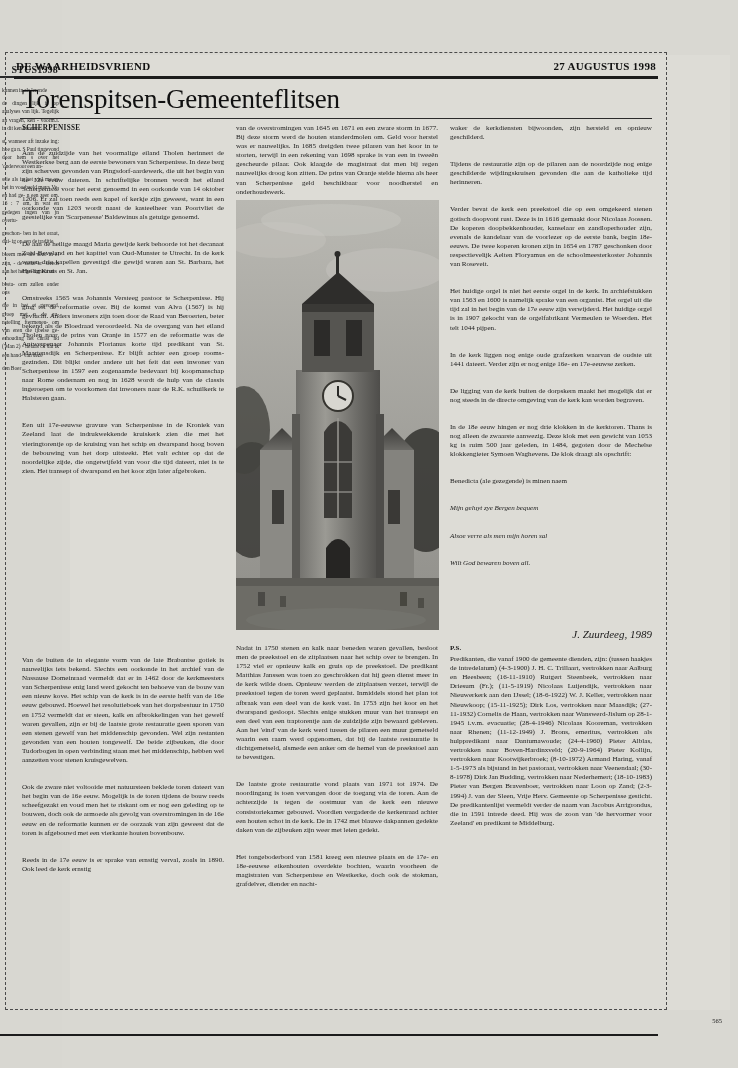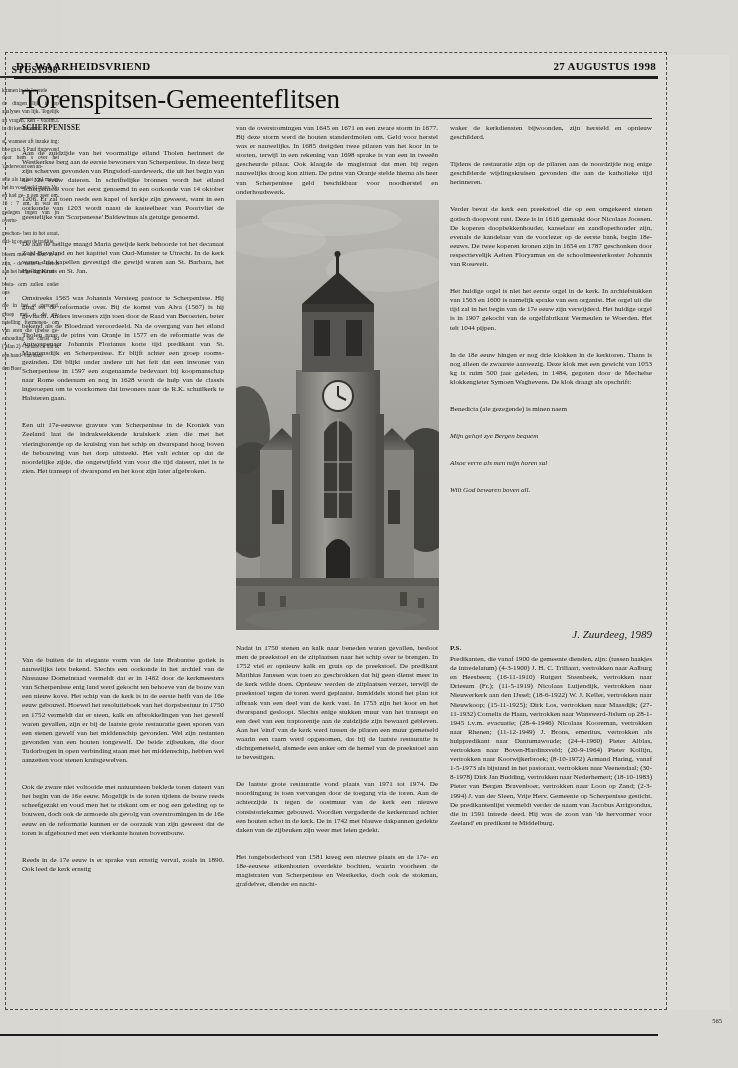--- a/index.html
+++ b/index.html
@@ -319,20 +319,22 @@
     <p>Nadat in 1750 stenen en kalk naar beneden waren gevallen, besloot men de preekstoel en de zitplaatsen naar het schip over te brengen. In 1752 viel er opnieuw kalk en gruis op de preekstoel. De predikant Matthias Janssen was toen zo geschrokken dat hij geen dienst meer in de kerk wilde doen. Opnieuw werden de zitplaatsen verzet, terwijl de preekstoel tegen de toren werd geplaatst. Inmiddels stond het plan tot afbraak van een deel van de kerk vast. In 1753 zijn het koor en het dwarspand gesloopt. Slechts enige stukken muur van het transept en een deel van een traptorentje aan de zuidzijde zijn bewaard gebleven. Aan het 'eind' van de kerk werd tussen de pilaren een muur gemetseld waarin een raam werd opgenomen, dat bij de laatste restauratie is dichtgemetseld, alsmede een anker om de hemel van de preekstoel aan te bevestigen.</p>
     <p>De laatste grote restauratie vond plaats van 1971 tot 1974. De noordingang is toen vervangen door de toegang via de toren. Aan de achterzijde is tegen de oostmuur van de kerk een nieuwe consistoriekamer gebouwd. Voordien vergaderde de kerkenraad achter een houten schot in de kerk. De in 1742 met blauwe dakpannen gedekte daken van de zijbeuken zijn weer met leien gedekt.</p>
     <p>Het tongeboderbord van 1581 kreeg een nieuwe plaats en de 17e- en 18e-eeuwse eikenhouten overdekte bochten, waarin voorheen de magistraten van Scherpenisse en Westkerke, doch ook de stokman, grafdelver, diender en nacht-</p>
   </div>
 
   <div class="col col-3">
     <p>waker de kerkdiensten bijwoonden, zijn hersteld en opnieuw geschilderd.</p>
     <p>Tijdens de restauratie zijn op de pilaren aan de noordzijde nog enige geschilderde wijdingskruisen gevonden die aan de katholieke tijd herinneren.</p>
     <p>Verder bevat de kerk een preekstoel die op een omgekeerd stenen gotisch doopvont rust. Deze is in 1616 gemaakt door Nicolaas Joossen. De koperen doopbekkenhouder, kanselaar en zandloperhouder zijn, evenals de kandelaar van de voorlezer op de eerste bank, begin 18e-eeuws. De twee koperen kronen zijn in 1654 en 1787 geschonken door respectievelijk Aelten Floryamus en de schoolmeesterkoster Johannis van Roseveit.</p>
     <p>Het huidige orgel is niet het eerste orgel in de kerk. In archiefstukken van 1563 en 1600 is namelijk sprake van een organist. Het orgel uit die tijd zal in het begin van de 17e eeuw zijn verwijderd. Het huidige orgel is in 1907 gekocht van de orgelfabrikant Vermeulen te Woerden. Het telt 1044 pijpen.</p>
+    <p>In de kerk liggen nog enige oude grafzerken waarvan de oudste uit 1441 dateert. Verder zijn er nog enige 16e- en 17e-eeuwse zerken.</p>
+    <p>De ligging van de kerk buiten de dorpskern maakt het mogelijk dat er nog steeds in de directe omgeving van de kerk kan worden begraven.</p>
     <p>In de 18e eeuw hingen er nog drie klokken in de kerktoren. Thans is nog alleen de zwaarste aanwezig. Deze klok met een gewicht van 1053 kg is ruim 500 jaar geleden, in 1484, gegoten door de Mechelse klokkengieter Symoen Waghevens. De klok draagt als opschrift:</p>
     <p>Benedicta (ale gezegende) is minen naem</p>
     <p class="poem">Mijn geluyt zye Bergen bequem</p>
     <p class="poem">Alsoe verre als men mijn horen sal</p>
     <p class="poem">Wilt God bewaren boven all.</p>
     <p class="poem"></p>
   </div>
 
   <div class="signature">J. Zuurdeeg, 1989</div>
 

